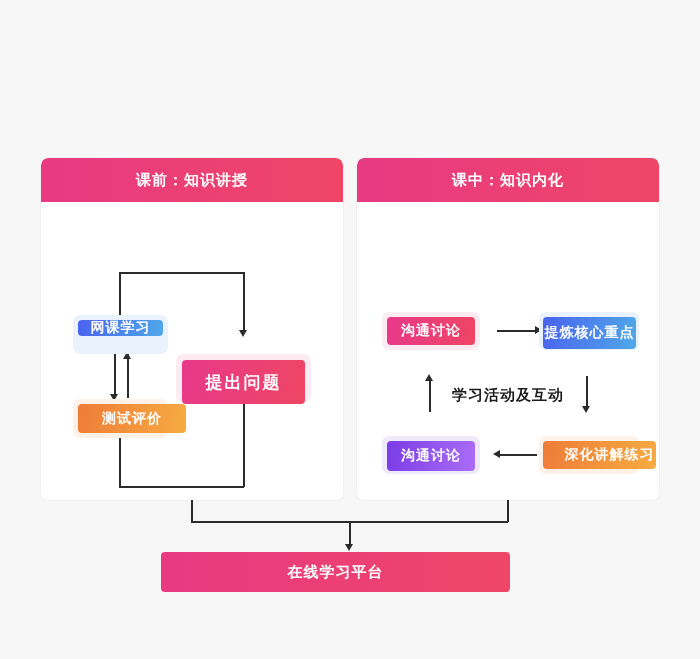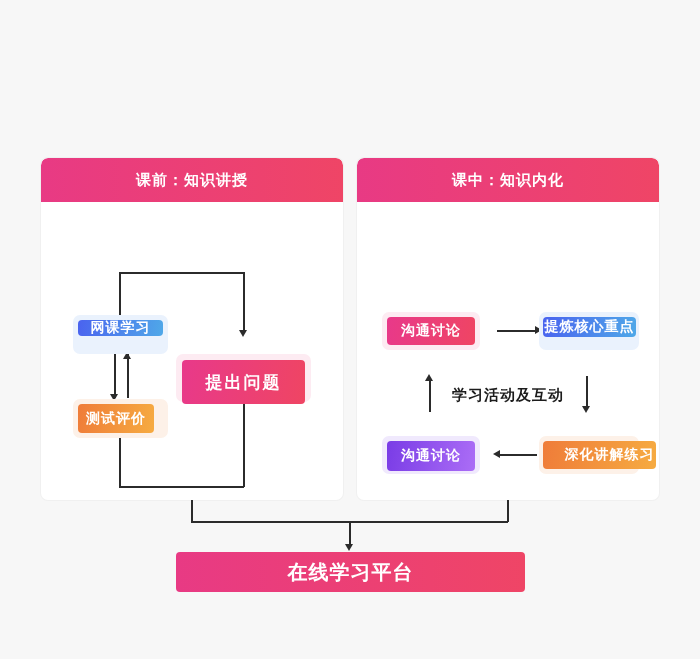--- a/index.html
+++ b/index.html
@@ -151,30 +151,30 @@
     font-size: 15px;
     font-weight: bold;
     color: #1c1c1c;
     letter-spacing: 1px;
     white-space: nowrap;
   }
 
   
   .bottom-bar {
     position: absolute;
-    left: 176px;
+    left: 161px;
     top: 552px;
     width: 349px;
     height: 40px;
     border-radius: 4px;
     display: flex;
     align-items: center;
     justify-content: center;
     color: #ffffff;
-    font-size: 20px;
+    font-size: 15px;
     font-weight: bold;
     letter-spacing: 1px;
     background: linear-gradient(90deg, #e83a84 0%, #ef4566 100%);
   }
 </style>
 </head>
 <body>
 
 <div class="page">
 
@@ -197,21 +197,21 @@
       <div class="arrowhead down" style="left:69px; top:192px;"></div>
       <div class="ln v" style="left:86px; top:152px; height:44px;"></div>
       <div class="arrowhead up" style="left:82px; top:150px;"></div>
 
       <div class="halo h-blue" style="left:32px; top:113px; width:95px; height:39px;"></div>
       <div class="chip g-blue" style="left:37px; top:118px; width:85px; height:16px;">
         <span>网课学习</span>
       </div>
 
       <div class="halo h-orange" style="left:32px; top:197px; width:95px; height:39px;"></div>
-      <div class="chip g-orange" style="left:37px; top:202px; width:76px; height:29px;">
+      <div class="chip g-orange" style="left:37px; top:202px; width:108px; height:29px;">
         <span>测试评价</span>
       </div>
 
       <div class="halo h-pink" style="left:135px; top:152px; width:135px; height:48px;"></div>
       <div class="chip g-pink big" style="left:141px; top:158px; width:123px; height:44px;">
         <span>提出问题</span>
       </div>
 
     </div>
   </div>
@@ -222,21 +222,21 @@
 
       <div class="halo h-pink" style="left:25px; top:110px; width:98px; height:38px;"></div>
       <div class="chip g-pink" style="left:30px; top:115px; width:88px; height:28px;">
         <span>沟通讨论</span>
       </div>
 
       <div class="ln h" style="left:140px; top:128px; width:40px;"></div>
       <div class="arrowhead right" style="left:178px; top:124px;"></div>
 
       <div class="halo h-blue" style="left:182px; top:110px; width:100px; height:38px;"></div>
-      <div class="chip g-blue" style="left:186px; top:115px; width:93px; height:20px;font-family:Liberation Mono, monospace;">
+      <div class="chip g-blue" style="left:186px; top:115px; width:93px; height:32px;font-family:Liberation Mono, monospace;">
         <span>提炼核心重点</span>
       </div>
 
       <div class="ln v" style="left:72px; top:178px; height:32px;"></div>
       <div class="arrowhead up" style="left:68px; top:172px;"></div>
 
       <div class="mid-label" style="left:95px; top:184px;">学习活动及互动</div>
 
       <div class="ln v" style="left:229px; top:174px; height:32px;"></div>
       <div class="arrowhead down" style="left:225px; top:204px;"></div>

